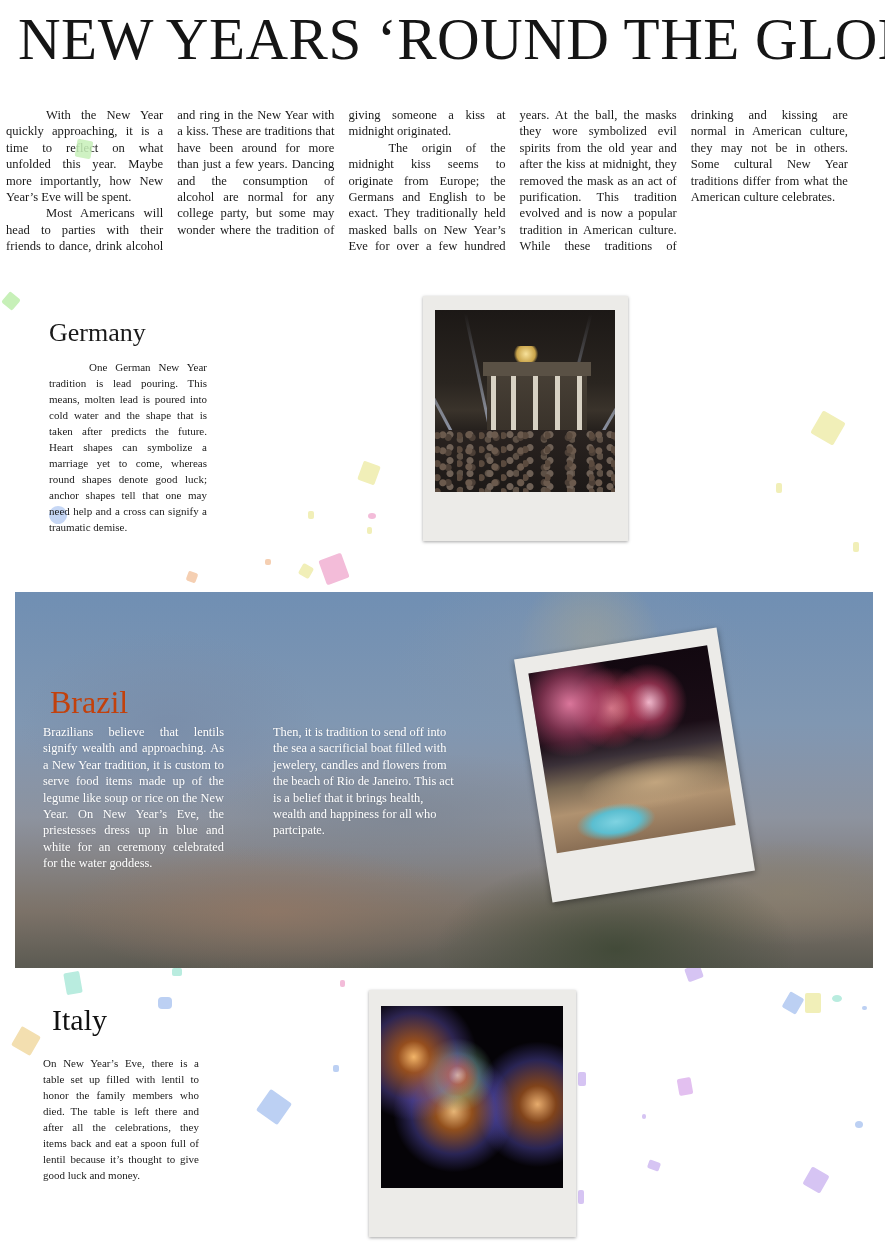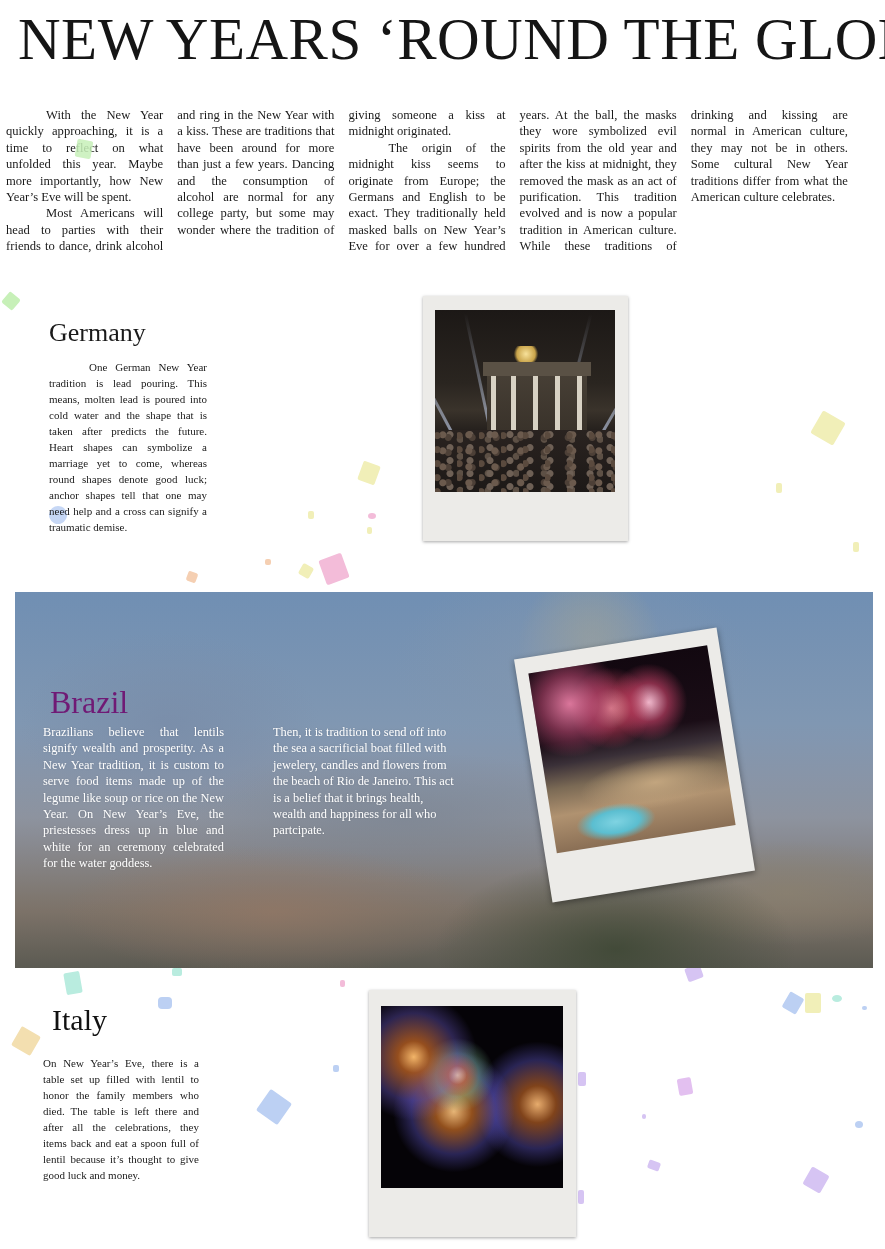--- a/index.html
+++ b/index.html
@@ -70,21 +70,21 @@
         radial-gradient(ellipse 25% 35% at 18% 35%, rgba(120,140,170,0.8) 0%, transparent 70%),
         radial-gradient(ellipse 30% 40% at 65% 20%, rgba(130,150,175,0.7) 0%, transparent 70%),
         radial-gradient(ellipse 12% 30% at 67% 15%, rgba(200,180,120,0.55) 0%, transparent 70%),
         radial-gradient(ellipse 35% 25% at 30% 85%, rgba(150,120,100,0.7) 0%, transparent 70%),
         radial-gradient(ellipse 30% 35% at 70% 95%, rgba(60,70,50,0.85) 0%, transparent 70%),
         radial-gradient(ellipse 25% 20% at 90% 80%, rgba(140,130,110,0.7) 0%, transparent 70%),
         radial-gradient(ellipse 40% 25% at 45% 60%, rgba(120,130,145,0.6) 0%, transparent 70%),
         linear-gradient(180deg, #6f8fb5 0%, #7f97b4 35%, #8d93a0 60%, #7c7267 85%, #5b5a52 100%);
       filter: saturate(0.95);
     }
-    .brazil-heading { left: 50px; top: 684px; font-size: 32px; color: #701a75; }
+    .brazil-heading { left: 50px; top: 684px; font-size: 32px; color: #c2410c; }
     .brazil-col { color: #ffffff; font-size: 12.4px; line-height: 16.4px; text-shadow: 0 0 2px rgba(0,0,0,0.15); }
     .brazil-col1 { left: 43px; top: 724px; width: 181px; }
     .brazil-col2 { left: 237px; top: 724px; width: 183px; text-align: left; margin-left: 36px; }
 
     .polaroid-brazil {
       left: 532px; top: 642px; width: 205px; height: 246px;
       transform: rotate(-9deg); transform-origin: center;
       background: #ecebe8;
       box-shadow: 0 2px 6px rgba(0,0,0,0.4);
     }
@@ -179,21 +179,21 @@
       <div class="col" style="left:68px"></div>
       <div class="col" style="left:90px"></div>
     </div>
     <div class="quadriga"></div>
     <div class="crowd"></div>
   </div>
 </div>
 
 <div class="brazil-band"></div>
 <h2 class="section-heading brazil-heading">Brazil</h2>
-<p class="body-text brazil-col brazil-col1">Brazilians believe that lentils signify wealth and prosperity. As a New Year tradition, it is custom to serve food items made up of the legume like soup or rice on the New Year. On New Year’s Eve, the priestesses dress up in blue and white for an ceremony celebrated for the water goddess.</p>
+<p class="body-text brazil-col brazil-col1">Brazilians believe that lentils signify wealth and approaching. As a New Year tradition, it is custom to serve food items made up of the legume like soup or rice on the New Year. On New Year’s Eve, the priestesses dress up in blue and white for an ceremony celebrated for the water goddess.</p>
 <p class="body-text brazil-col brazil-col2">Then, it is tradition to send off into the sea a sacrificial boat filled with jewelery, candles and flowers from the beach of Rio de Janeiro. This act is a belief that it brings health, wealth and happiness for all who partcipate.</p>
 <div class="polaroid polaroid-brazil">
   <div class="photo photo-brazil" title="Fireworks over Copacabana beach at night"></div>
 </div>
 
 <h2 class="section-heading italy-heading">Italy</h2>
 <p class="body-text italy-text">On New Year’s Eve, there is a table set up filled with lentil to honor  the family members who died. The table is left there and after all the celebrations, they items back and eat a spoon full of lentil because it’s thought to give good luck and money.</p>
 <div class="polaroid polaroid-italy">
   <div class="photo photo-italy" title="Orange and blue fireworks bursts against black sky"></div>
 </div>

